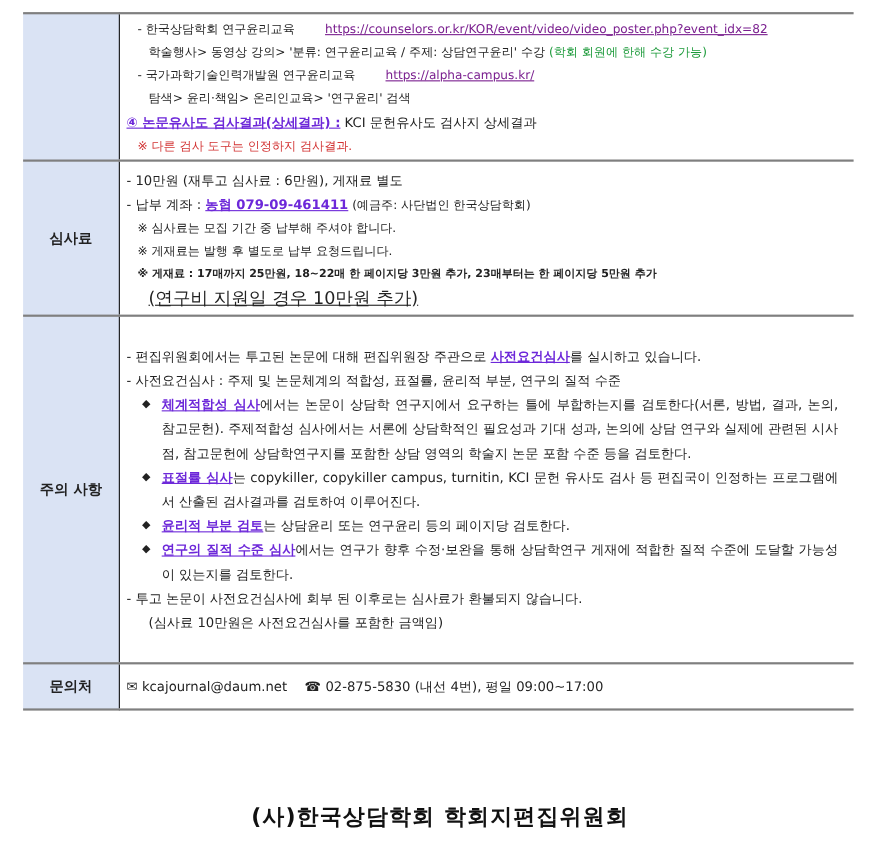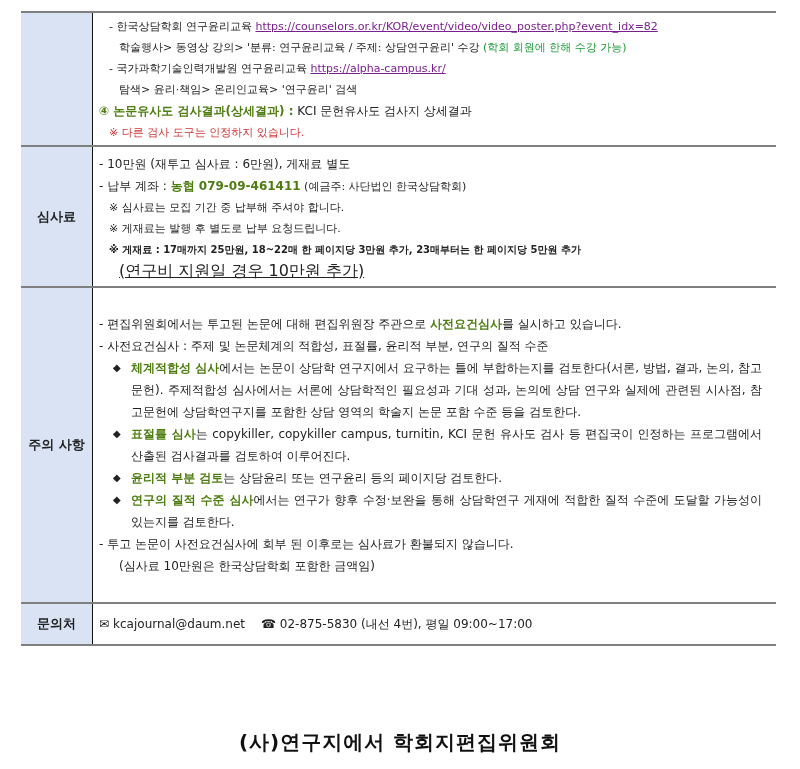--- a/index.html
+++ b/index.html
@@ -9,32 +9,32 @@
       color: #222222;
     }
     table.info {
       position: absolute; left: 21px; top: 11px; width: 755px;
       border-collapse: collapse; table-layout: fixed;
     }
     table.info td { padding: 0; vertical-align: middle; }
     table.info tr { border-top: 2px solid #7f7f7f; }
     table.info tr.last { border-bottom: 2px solid #7f7f7f; }
     td.label {
-      width: 71px; background: #dae3f4; border-right: 1.5px solid #111;
+      width: 87px; background: #dae3f4; border-right: 1.5px solid #111;
       text-align: center; font-weight: bold; font-size: 13px; color: #222;
     }
     td.content { padding: 2px 0 2px 6px !important; font-size: 12px; }
     .line { white-space: nowrap; line-height: 22px; }
     .s { font-size: 11px; line-height: 21px; }
     .ind { padding-left: 10px; }
     .ind2 { padding-left: 20px; }
-    .link { color: #7a1f8f; text-decoration: underline; }
+    .link { color: #7a1f8f; text-decoration: underline; margin-left: 24px; }
     .green { color: #1c9a3a; margin-top: 40px; }
     .red { color: #d23232; }
-    .b { font-weight: bold; color: #4d7c0f; }
+    .b { font-weight: bold; color: #6d28d9; text-decoration: underline; }
     .bullet-row { display: flex; padding-left: 14px; }
     .bullet { width: 18px; flex: none; font-size: 10px; line-height: 22px; }
     .btext { flex: 1; line-height: 22px; white-space: normal; text-align: justify; padding-right: 14px; }
     .icon { display: inline-block; margin-right: 4px; }
     .footer {
       position: absolute; left: 0; width: 800px; top: 729px;
       text-align: center; font-size: 20px; font-weight: bold; letter-spacing: 1px;
       color: #111;
     }
   </style>
@@ -53,21 +53,21 @@
       <div class="line ind2 s">
         <span>학술행사&gt; 동영상 강의&gt; '분류: 연구윤리교육 / 주제: 상담연구윤리' 수강 </span><span class="green">(학회 회원에 한해 수강 가능)</span>
       </div>
       <div class="line ind s">
         <span>- 국가과학기술인력개발원 연구윤리교육 </span><span class="link">https://alpha-campus.kr/</span>
       </div>
       <div class="line ind2 s">탐색&gt; 윤리·책임&gt; 온리인교육&gt; '연구윤리' 검색</div>
       <div class="line">
         <span class="b">④ 논문유사도 검사결과(상세결과) :</span><span> KCI 문헌유사도 검사지 상세결과</span>
       </div>
-      <div class="line ind s red">※ 다른 검사 도구는 인정하지 있습니다.</div>
+      <div class="line ind s red">※ 다른 검사 도구는 인정하지 검사결과.</div>
     </td>
   </tr>
 
   <tr style="height:141px;">
     <td class="label">심사료</td>
     <td class="content">
       <div class="line">- 10만원 (재투고 심사료 : 6만원), 게재료 별도</div>
       <div class="line">
         <span>- 납부 계좌 : </span><span class="b">농협 079-09-461411</span><span class="s"> (예금주: 사단법인 한국상담학회)</span>
       </div>
@@ -97,29 +97,29 @@
       <div class="bullet-row">
         <span class="bullet">◆</span>
         <div class="btext"><span class="b">윤리적 부분 검토</span><span>는 상담윤리 또는 연구윤리 등의 페이지당 검토한다.</span></div>
       </div>
       <div class="bullet-row">
         <span class="bullet">◆</span>
         <div class="btext"><span class="b">연구의 질적 수준 심사</span><span>에서는 연구가 향후 수정·보완을 통해 상담학연구 게재에 적합한 질적 수준에 도달할 가능성이 있는지를 검토한다.</span></div>
       </div>
 
       <div class="line">- 투고 논문이 사전요건심사에 회부 된 이후로는 심사료가 환불되지 않습니다.</div>
-      <div class="line ind2">(심사료 10만원은 한국상담학회 포함한 금액임)</div>
+      <div class="line ind2">(심사료 10만원은 사전요건심사를 포함한 금액임)</div>
     </td>
   </tr>
 
   <tr class="last" style="height:42px;margin-left:40px;">
     <td class="label">문의처</td>
     <td class="content">
       <div class="line">
         <span class="icon">✉</span><span>kcajournal@daum.net</span>
         <span class="icon" style="margin-left:12px;">☎</span><span>02-875-5830 (내선 4번), 평일 09:00~17:00</span>
       </div>
     </td>
   </tr>
 </tbody>
   </table>
 
-<div class="footer">(사)연구지에서  학회지편집위원회</div>
+<div class="footer">(사)한국상담학회  학회지편집위원회</div>
 
 </body></html>

